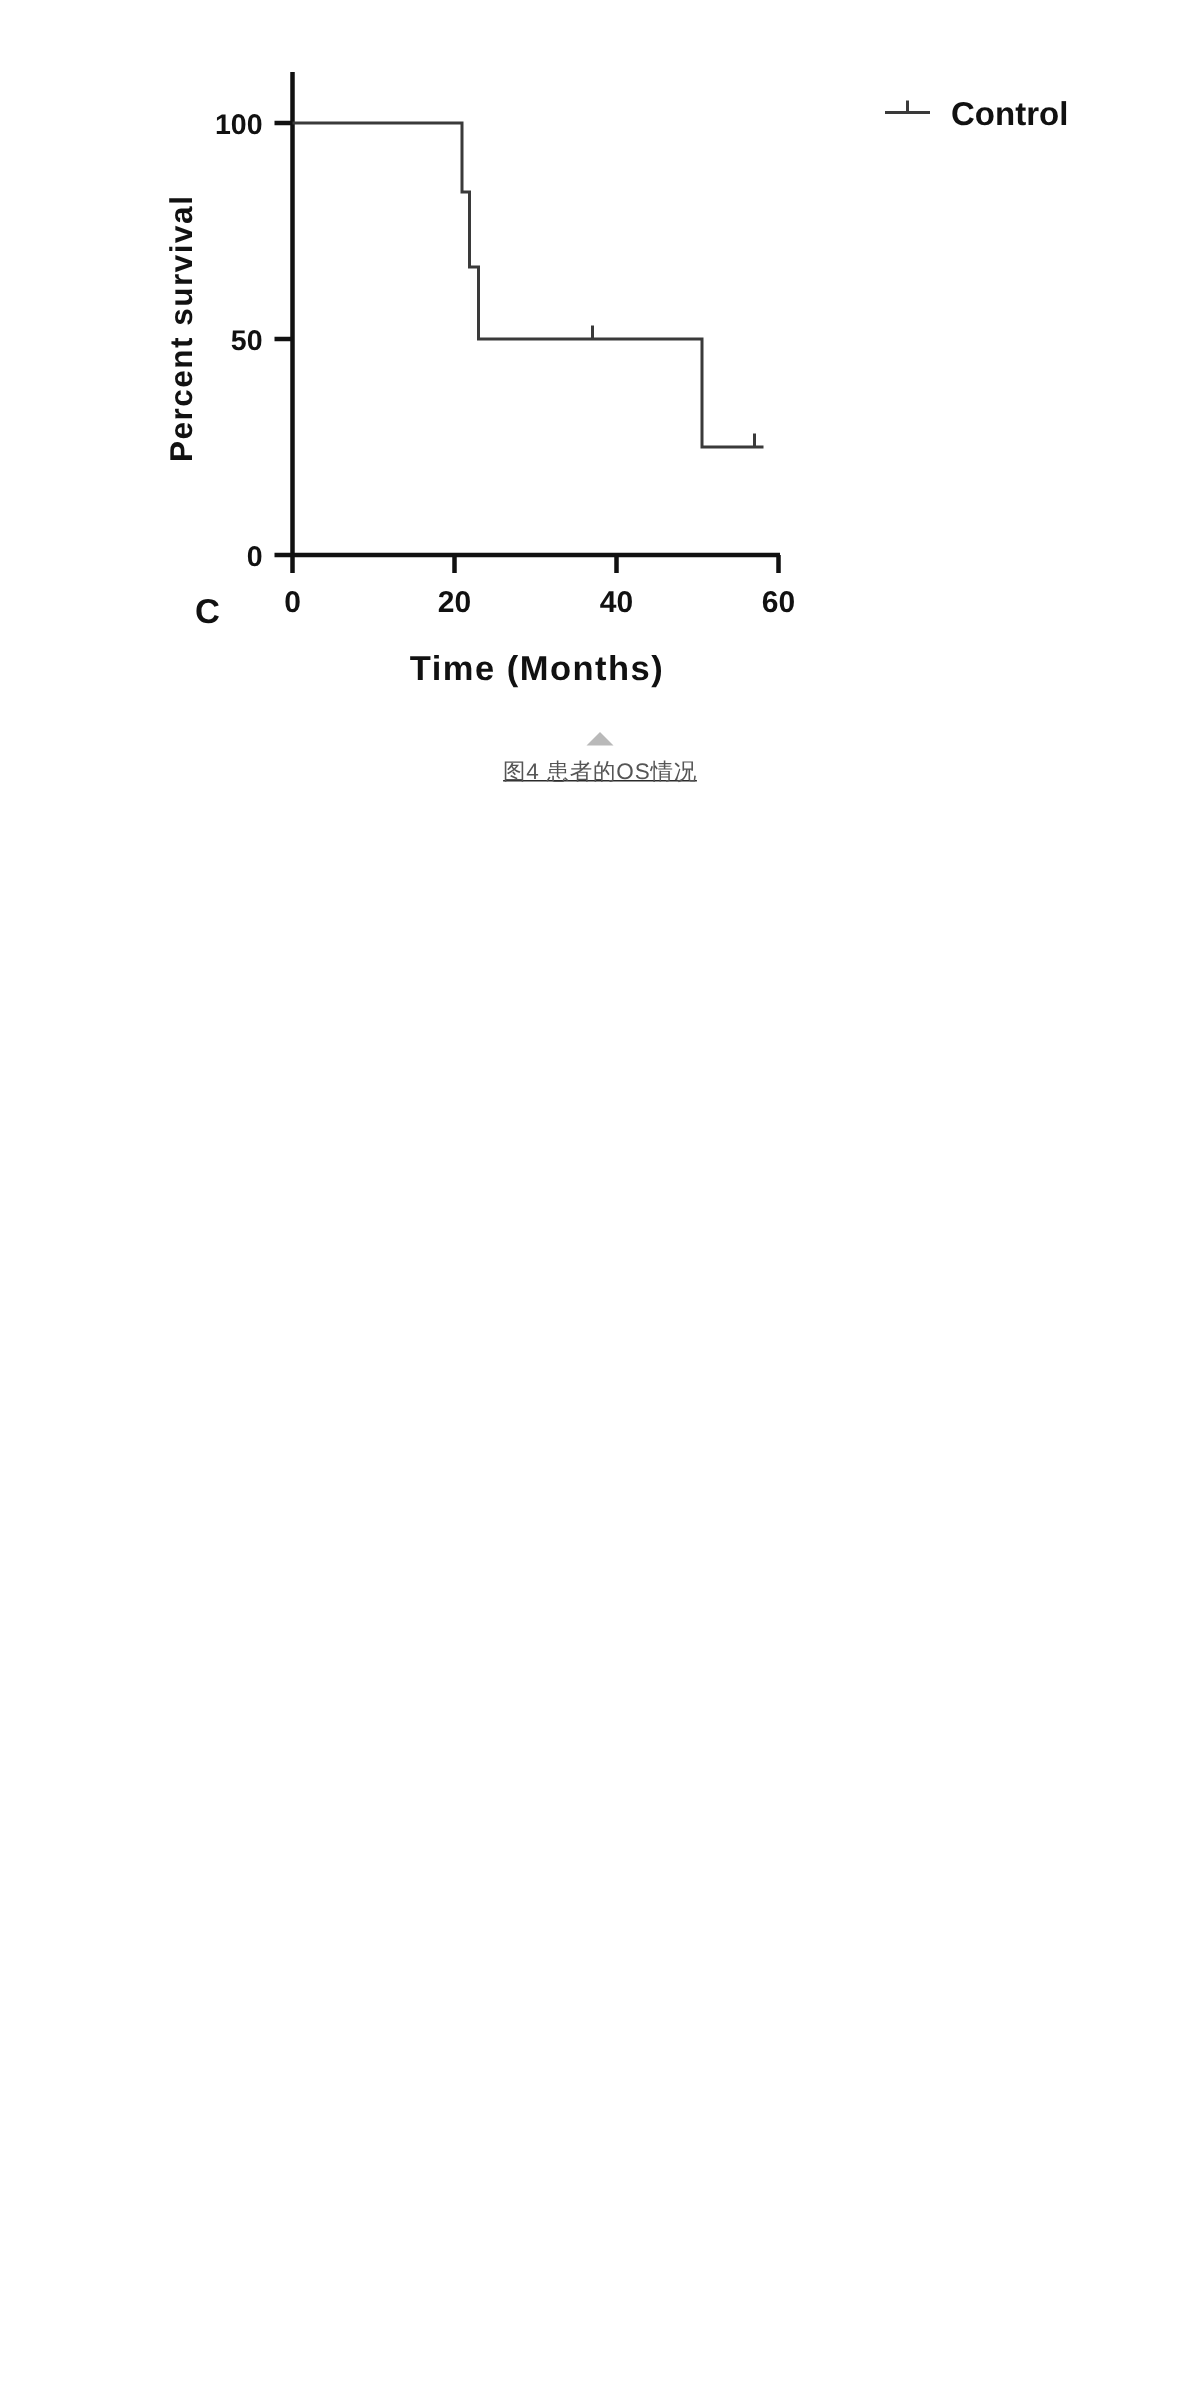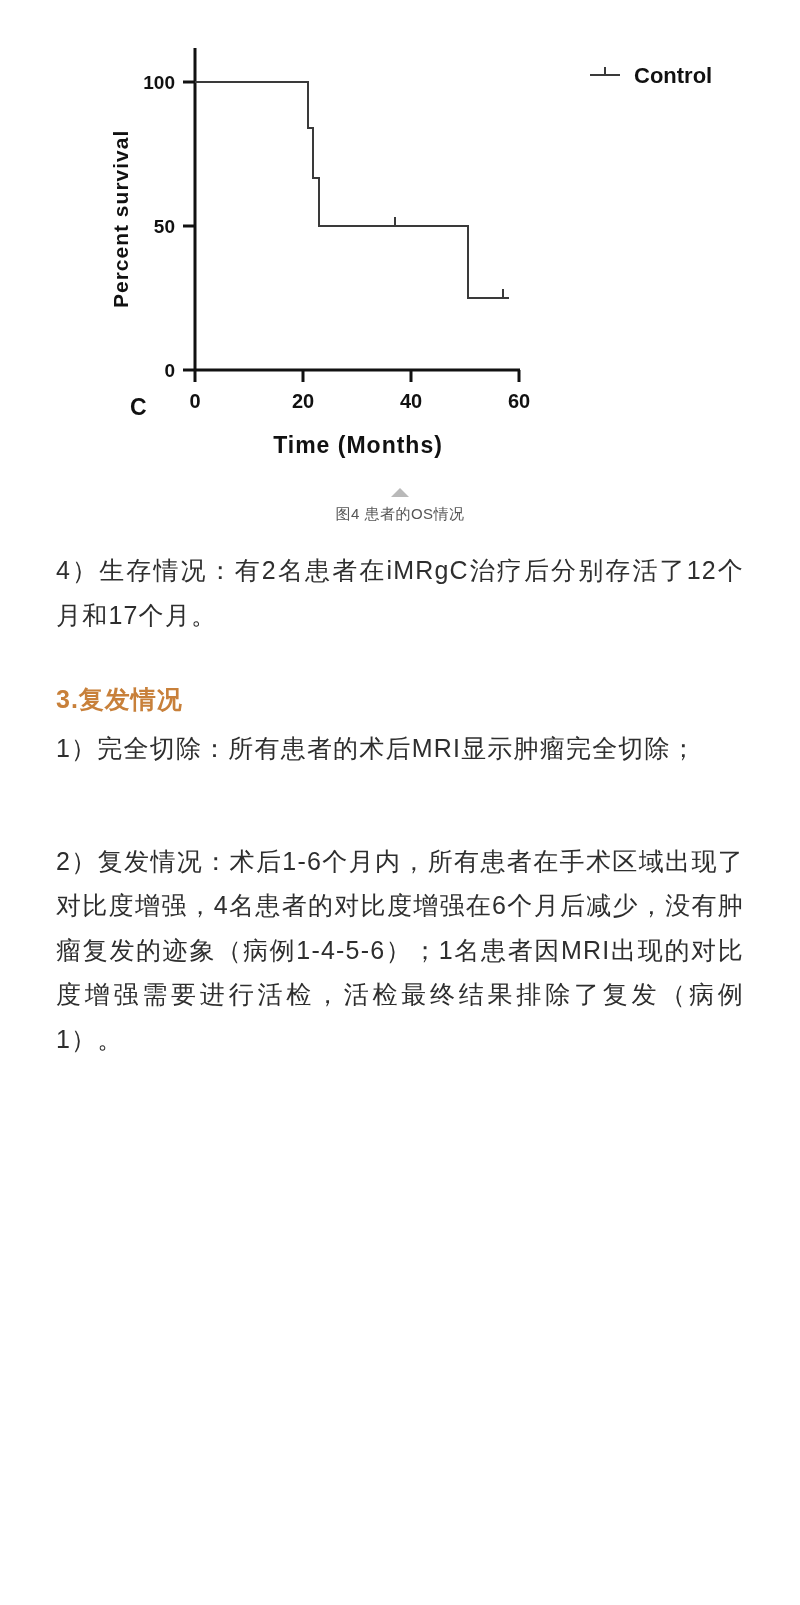--- a/index.html
+++ b/index.html
@@ -13,20 +13,21 @@
     font-family: "Liberation Sans", sans-serif;
     color: #2b2b2b;
     position: relative;
   }
   .page {
     width: 800px;
     min-height: 1605px;
     box-sizing: border-box;
     background: #ffffff;
     position: relative;
+    text-decoration: underline;
   }
 
   
   .figure-block {
     padding: 18px 0 0 0;
   }
   .chart-wrap {
     position: relative;
     width: 760px;
     height: 470px;
@@ -129,28 +130,15 @@
           <line x1="585" y1="49" x2="585" y2="57" stroke="#3a3a3a" stroke-width="2"></line>
           <text x="614" y="65" font-family="Liberation Sans, sans-serif" font-size="22" font-weight="bold" fill="#111">Control</text>
         </g>
       </svg>
     </div>
 
     <div class="caption-arrow"></div>
     <div class="fig-caption">图4 患者的OS情况</div>
   </div>
 
-  <div class="body-text">
-
-    <p class="para">4）生存情况：有2名患者在iMRgC治疗后分别存活了12个月和17个月。</p>
-
-    <h3 class="section-heading">3.复发情况</h3>
-
-    <p class="para tight">1）完全切除：所有患者的术后MRI显示肿瘤完全切除；</p>
-
-    <div class="spacer-lg"></div>
-
-    <p class="para">2）复发情况：术后1-6个月内，所有患者在手术区域出现了对比度增强，4名患者的对比度增强在6个月后减少，没有肿瘤复发的迹象（病例1-4-5-6）；1名患者因MRI出现的对比度增强需要进行活检，活检最终结果排除了复发（病例1）。</p>
-
-  </div>
 
   <div class="bottom-pad"></div>
 </div>
 
 </body></html>

